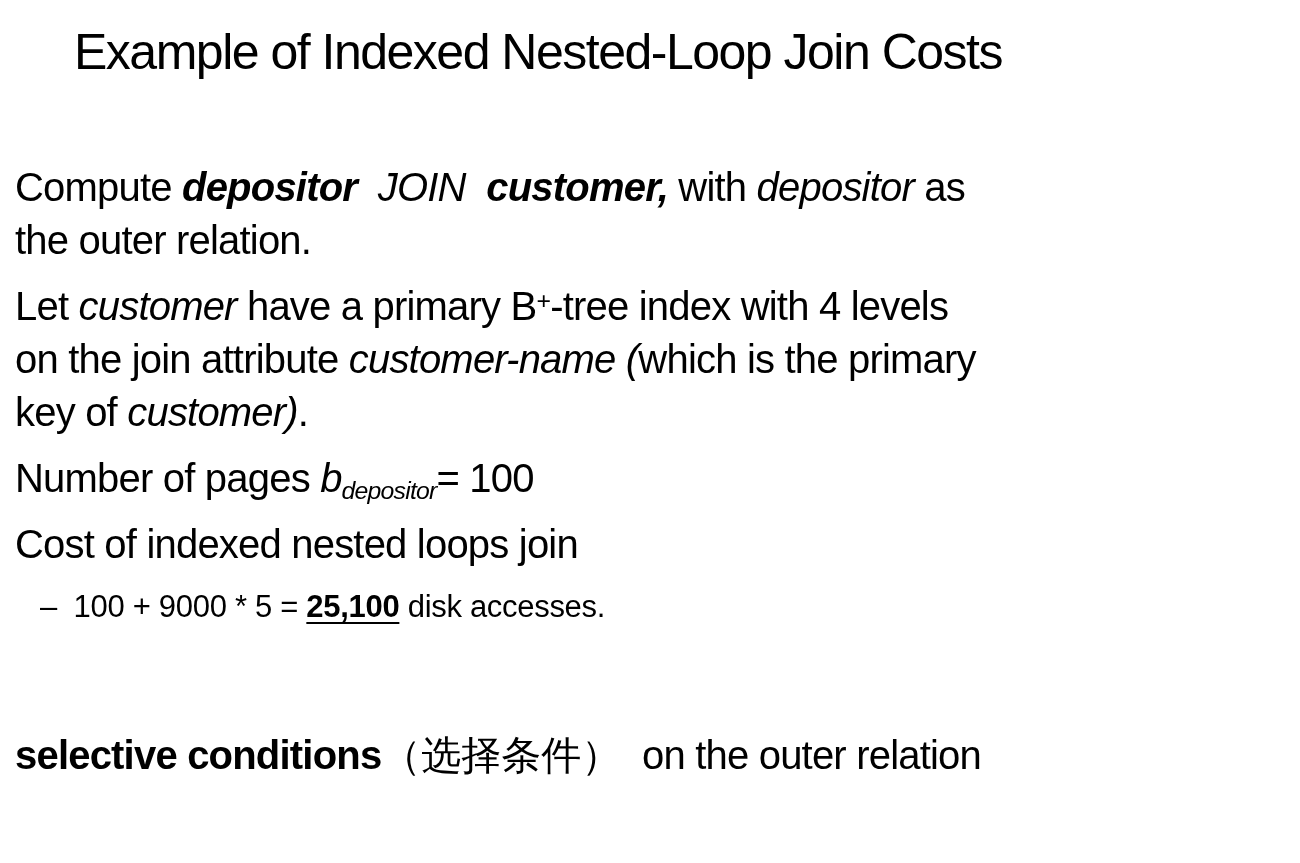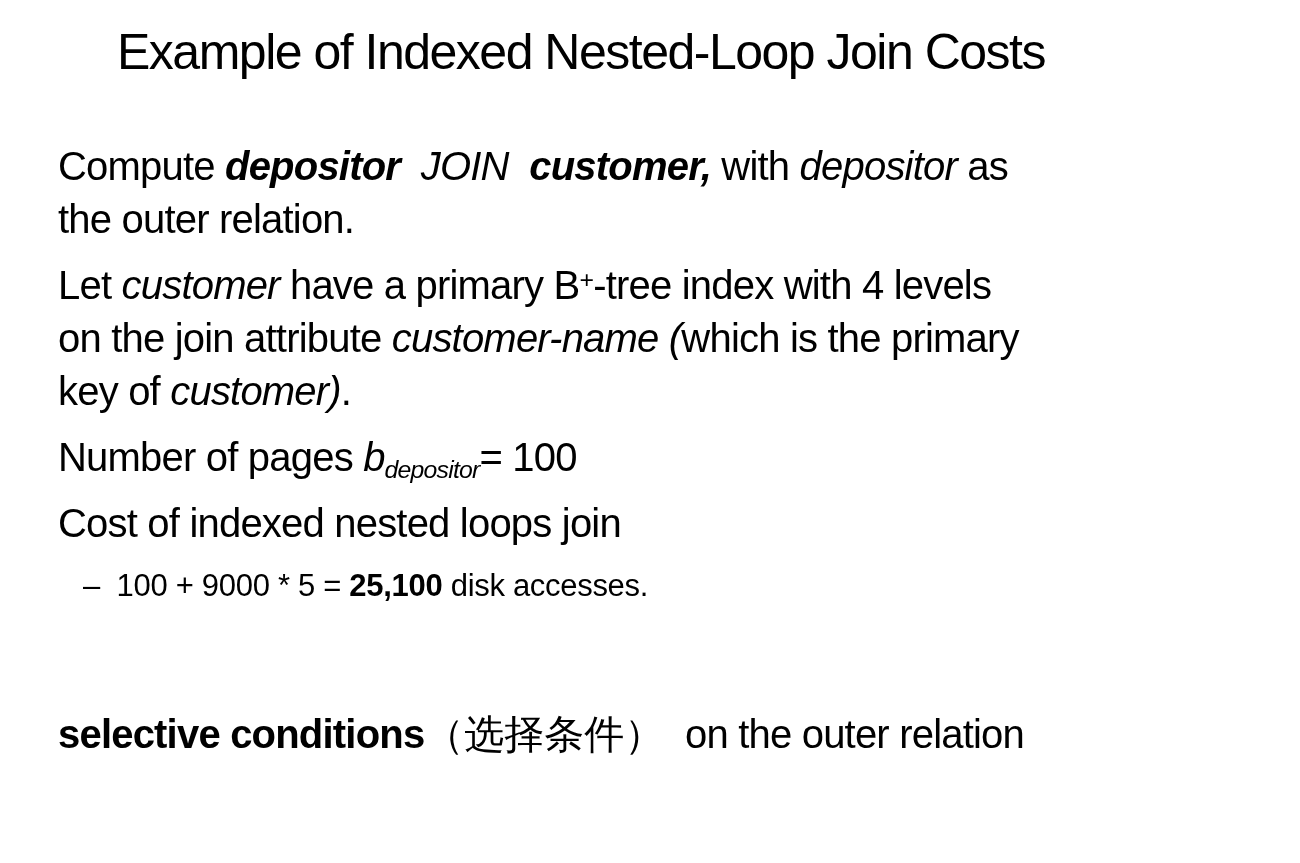--- a/index.html
+++ b/index.html
@@ -2,52 +2,52 @@
 <html><head>
 <meta charset="utf-8">
 <style>
   html, body { margin: 0; padding: 0; }
   body {
     width: 1300px; height: 863px;
     background: #ffffff; color: #000000;
     font-family: "Liberation Sans", "DejaVu Sans", sans-serif;
     overflow: hidden;
   }
-  .slide { width: 1076px; height: 863px; overflow: hidden; padding-left: 43px; }
+  .slide { width: 1076px; height: 863px; overflow: hidden; }
   .title {
     text-align: center;
     font-size: 50px;
     line-height: 60px;
     padding-top: 22px;
     letter-spacing: -1.5px;
     white-space: nowrap;
   }
   .slide-body {
-    margin-top: 58px;
+    margin-top: 79px;
     padding-left: 15px;
     padding-right: 8px;
   }
   .para {
     white-space: pre-wrap;
     font-size: 40px;
     line-height: 53px;
     letter-spacing: -0.8px;
   }
   .para.body { margin: 0 0 13px 0; }
   .para.sub  {
     font-size: 31px;
     line-height: 46px;
     padding-left: 25px;
     letter-spacing: -0.3px;
     margin: 0 0 13px 0;
   }
   .para.wide { line-height: 74px; margin-top: 14px; }
   .rs-b { font-weight: bold; }
   .rs-i { font-style: italic; }
-  .rs-u { text-decoration-thickness: 2px; text-underline-offset: 5px; }
+  .rs-u { text-decoration: underline; text-decoration-thickness: 2px; text-underline-offset: 5px; }
   .rs-sub { font-size: 62%; position: relative; top: 0.28em; line-height: 0; }
   .rs-sup { font-size: 62%; position: relative; top: -0.45em; line-height: 0; }
   .rs-cjk { font-family: "Liberation Serif", serif; letter-spacing: 0; }
 </style>
 </head>
 <body>
 
 <div class="slide">
   <div class="title">Example of Indexed Nested-Loop Join Costs</div>
   <div class="slide-body">

